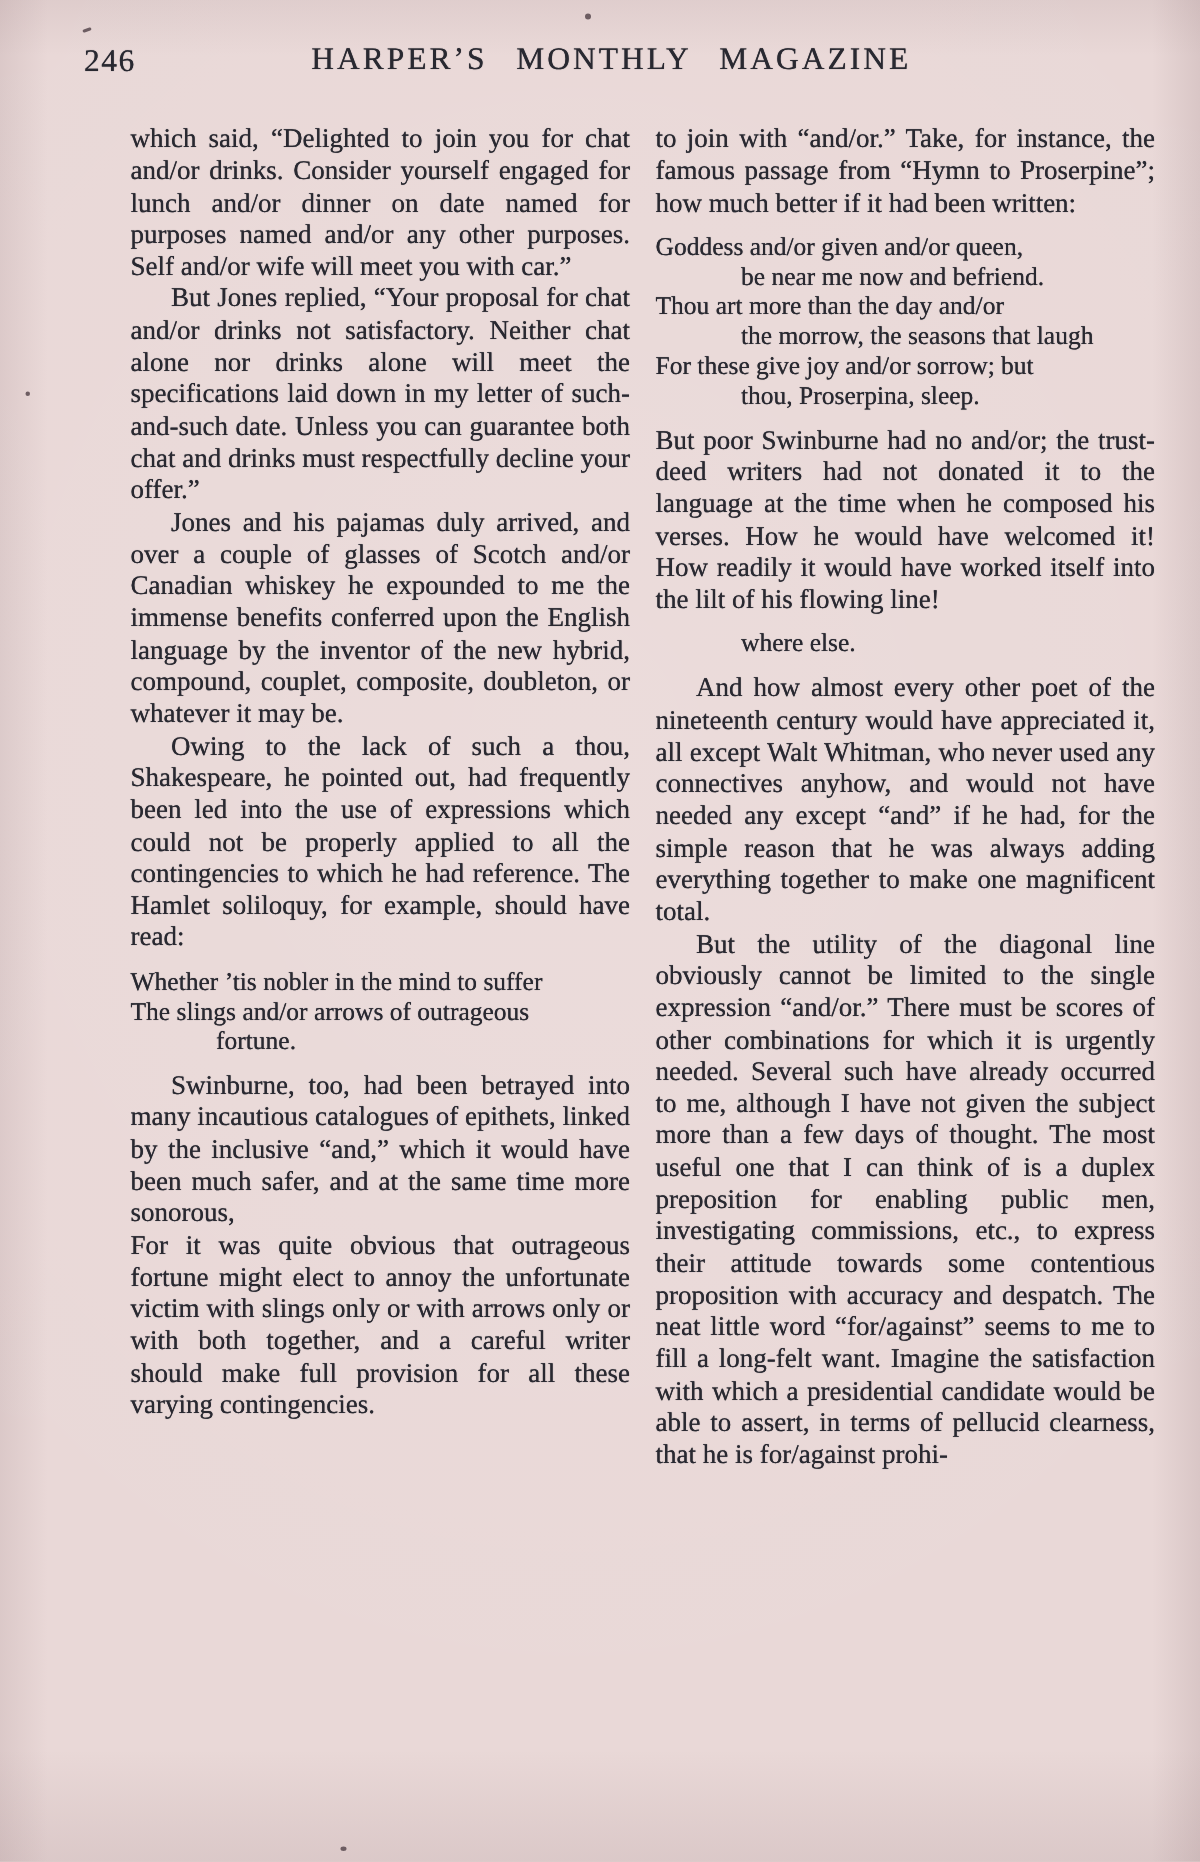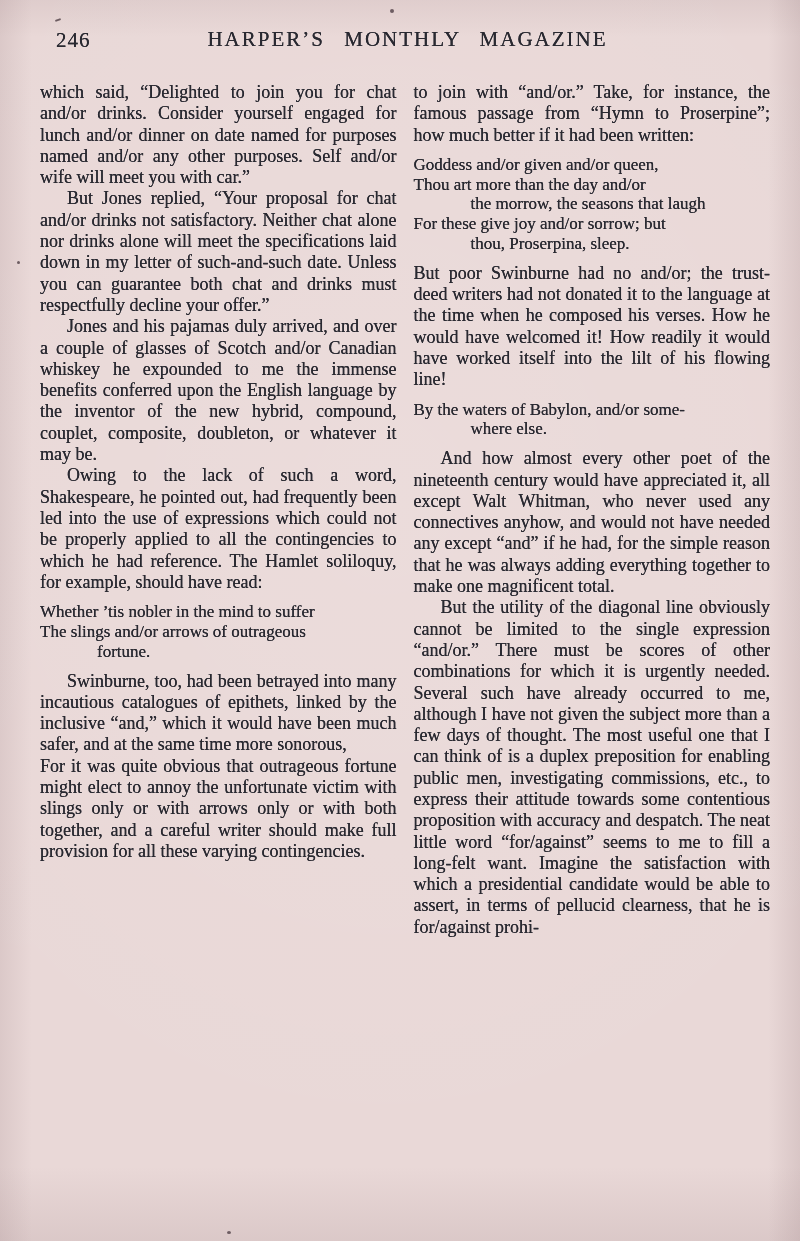--- a/index.html
+++ b/index.html
@@ -29,20 +29,21 @@
     position:absolute;left:0;right:0;top:27px;
     text-align:center;
     font-size:21px;letter-spacing:2px;word-spacing:12px;
     text-shadow:0 0 0.5px currentColor;
     margin-left:15px;
   }
   .cols{
     display:flex;
     padding:0 30px 0 40px;
     gap:17px;
+    margin-left:47px;
   }
   .col{
     flex:1 1 0;
     font-size:18px;
     line-height:21.3px;
     text-align:justify;
     text-shadow:0 0 0.45px currentColor;
   }
   .para{margin:0;}
   .para.ind{text-indent:27px;}
@@ -67,41 +68,41 @@
   <div class="header">
     <div class="page-number">246</div>
     <div class="running-head">HARPER’S MONTHLY MAGAZINE</div>
   </div>
 
   <div class="cols">
     <div class="col">
         <p class="para">which said, “Delighted to join you for chat and/or drinks. Consider yourself engaged for lunch and/or dinner on date named for purposes named and/or any other purposes. Self and/or wife will meet you with car.”</p>
         <p class="para ind">But Jones replied, “Your proposal for chat and/or drinks not satisfactory. Neither chat alone nor drinks alone will meet the specifications laid down in my letter of such-and-such date. Unless you can guarantee both chat and drinks must respectfully decline your offer.”</p>
         <p class="para ind">Jones and his pajamas duly arrived, and over a couple of glasses of Scotch and/or Canadian whiskey he expounded to me the immense benefits conferred upon the English language by the inventor of the new hybrid, compound, couplet, composite, doubleton, or whatever it may be.</p>
-        <p class="para ind">Owing to the lack of such a word, Shakespeare, he pointed out, had frequently been led into the use of expressions which could not be properly applied to all the contingencies to which he had reference. The Hamlet soliloquy, for example, should have read:</p>
+        <p class="para ind">Owing to the lack of such a thou, Shakespeare, he pointed out, had frequently been led into the use of expressions which could not be properly applied to all the contingencies to which he had reference. The Hamlet soliloquy, for example, should have read:</p>
         <div class="verse">
           <div class="vline">Whether ’tis nobler in the mind to suffer</div>
           <div class="vline">The slings and/or arrows of outrageous</div>
           <div class="vline vind">fortune.</div>
         </div>
         <p class="para ind">Swinburne, too, had been betrayed into many incautious catalogues of epithets, linked by the inclusive “and,” which it would have been much safer, and at the same time more sonorous,</p>
         <p class="para">For it was quite obvious that outrageous fortune might elect to annoy the unfortunate victim with slings only or with arrows only or with both together, and a careful writer should make full provision for all these varying contingencies.</p>
       </div>
     <div class="col">
         <p class="para">to join with “and/or.” Take, for instance, the famous passage from “Hymn to Proserpine”; how much better if it had been written:</p>
         <div class="verse">
           <div class="vline">Goddess and/or given and/or queen,</div>
+          <div class="vline vind">be near me now and befriend.</div>
           <div class="vline">Thou art more than the day and/or</div>
           <div class="vline vind">the morrow, the seasons that laugh</div>
           <div class="vline">For these give joy and/or sorrow; but</div>
           <div class="vline vind">thou, Proserpina, sleep.</div>
         </div>
         <p class="para">But poor Swinburne had no and/or; the trust-deed writers had not donated it to the language at the time when he composed his verses. How he would have welcomed it! How readily it would have worked itself into the lilt of his flowing line!</p>
         <div class="verse">
-          <div class="vline">By the waters of Babylon, and/or some-</div>
           <div class="vline vind">where else.</div>
         </div>
         <p class="para ind">And how almost every other poet of the nineteenth century would have appreciated it, all except Walt Whitman, who never used any connectives anyhow, and would not have needed any except “and” if he had, for the simple reason that he was always adding everything together to make one magnificent total.</p>
         <p class="para ind">But the utility of the diagonal line obviously cannot be limited to the single expression “and/or.” There must be scores of other combinations for which it is urgently needed. Several such have already occurred to me, although I have not given the subject more than a few days of thought. The most useful one that I can think of is a duplex preposition for enabling public men, investigating commissions, etc., to express their attitude towards some contentious proposition with accuracy and despatch. The neat little word “for/against” seems to me to fill a long-felt want. Imagine the satisfaction with which a presidential candidate would be able to assert, in terms of pellucid clearness, that he is for/against prohi-</p>
       </div>
   </div>
 
   <div class="speck s1"></div>
   <div class="speck s2"></div>
   <div class="speck s3"></div>

